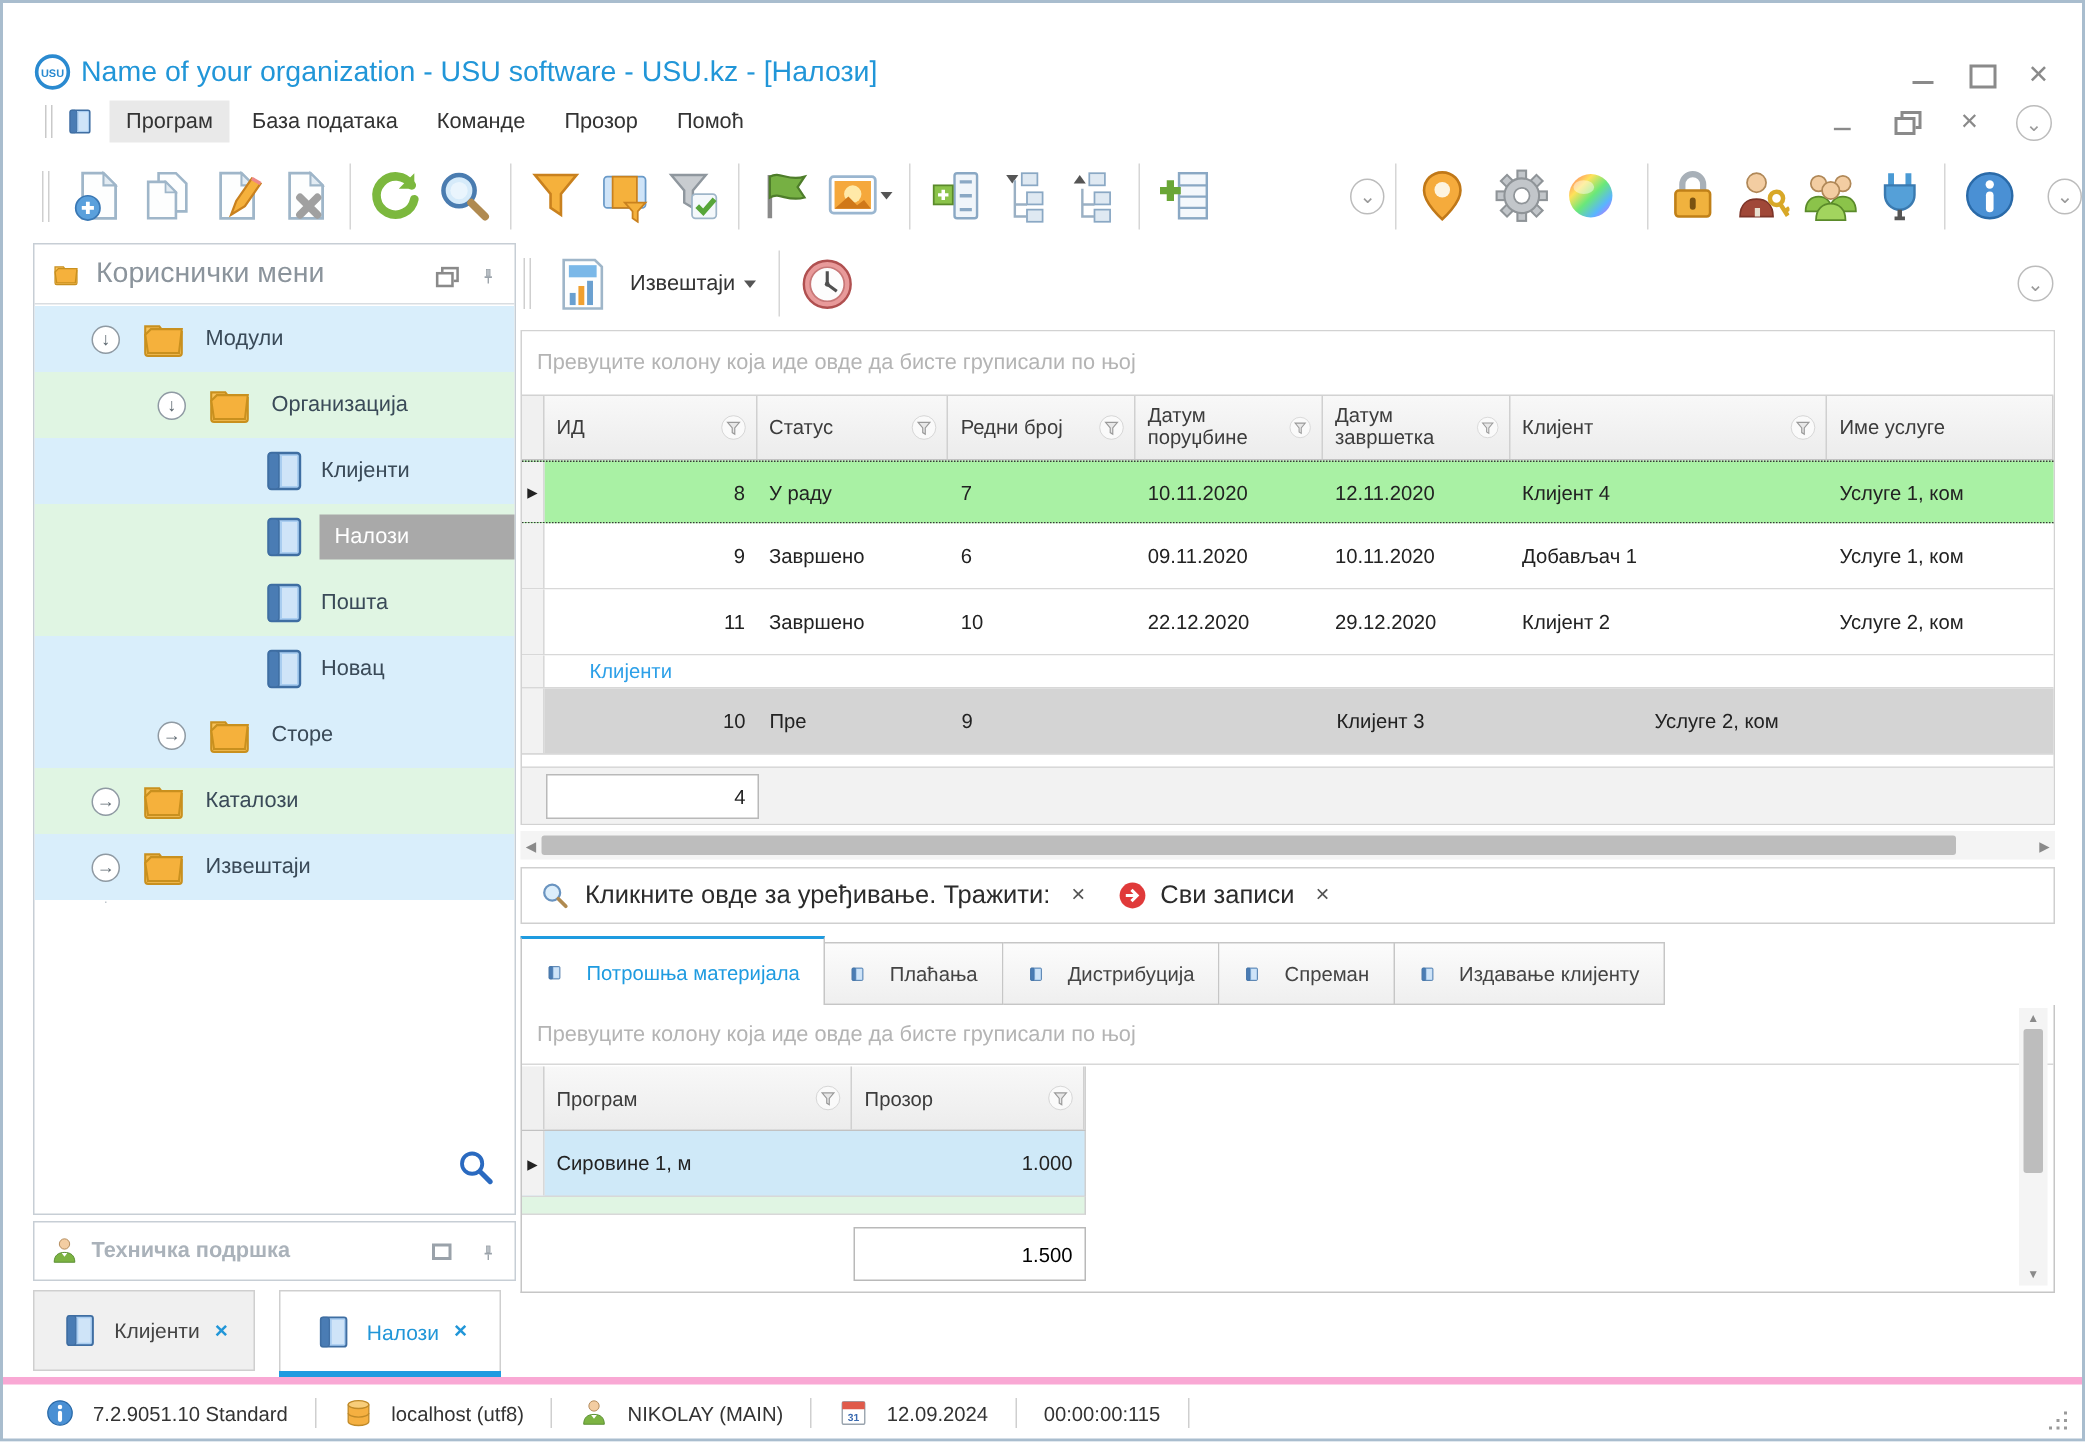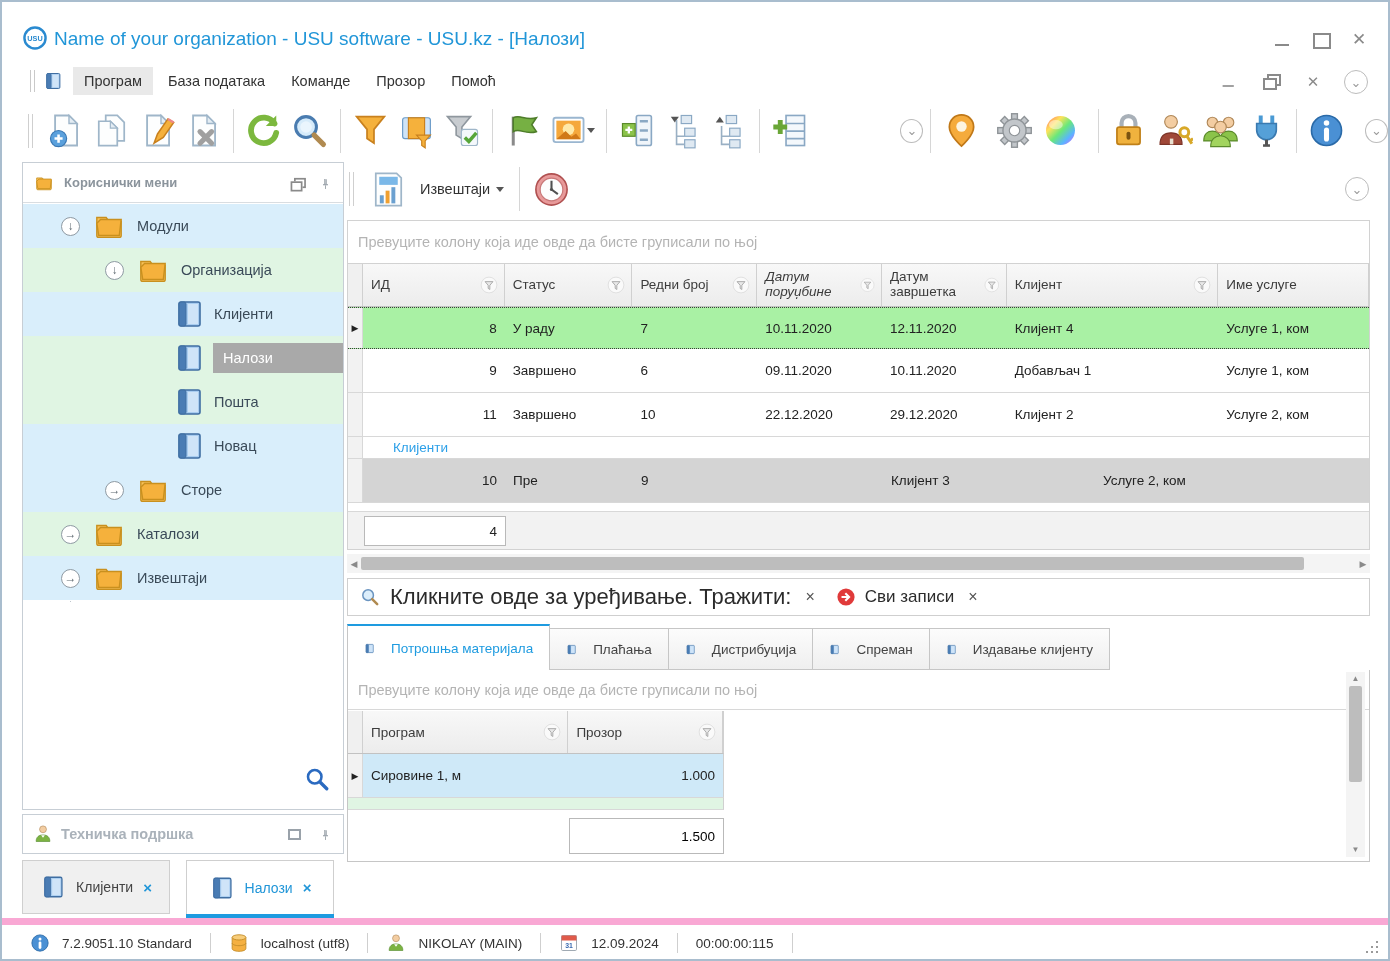--- a/index.html
+++ b/index.html
@@ -1,21 +1,21 @@
 <!DOCTYPE html>
 <html><head>
 <meta charset="utf-8">
 <style>
   * { box-sizing: border-box; margin: 0; padding: 0; }
   html,body { width:1390px; height:961px; }
   body { font-family:"Liberation Sans", sans-serif; background:#e8eef2; position:relative; overflow:hidden; }
   .window { position:absolute; inset:0; background:#fff; border:2px solid #a9bdce; }
 
   
-  .titlebar { position:absolute; left:0; right:0; top:6px; height:60px; background:#fff; }
+  .titlebar { position:absolute; left:0; right:0; top:16px; height:60px; background:#fff; }
   .title-text { position:absolute; left:52px; top:20px; font-size:19px; color:#2196d8; white-space:nowrap; }
   .logo { position:absolute; left:20px; top:17px; }
   .winbtns { position:absolute; right:18px; top:24px; display:flex; gap:16px; align-items:center; }
   .wb { width:22px; height:16px; position:relative; cursor:default; color:#8a8a8a; }
   .wb-min::after { content:""; position:absolute; left:3px; right:5px; bottom:2px; border-bottom:2px solid #8a8a8a; }
   .wb-max::after { content:""; position:absolute; left:3px; top:1px; width:14px; height:12px; border:2px solid #8a8a8a; }
   .wb-close { font-size:17px; color:#8a8a8a; line-height:16px; text-align:center; }
   .wb-restore::before { content:""; position:absolute; left:7px; top:0; width:10px; height:8px; border:2px solid #8a8a8a; }
   .wb-restore::after { content:""; position:absolute; left:3px; top:4px; width:10px; height:8px; border:2px solid #8a8a8a; background:#fff; }
 
@@ -34,21 +34,21 @@
   .tbtn svg { width:37px; height:37px; }
   .dd-arrow { width:0; height:0; border-left:4px solid transparent; border-right:4px solid transparent; border-top:5px solid #555; margin:0 4px 0 -4px; align-self:center; }
 
   .rtoolbar { position:absolute; left:345px; top:161px; width:1040px; height:52px; display:flex; align-items:center; }
   .rtb-label { font-size:14.5px; color:#333; margin:0 4px 0 8px; }
   .chev-circ { width:24px; height:24px; border-radius:50%; border:1px solid #bcbcbc; color:#9a9a9a; font-size:13px; display:flex; align-items:center; justify-content:center; }
 
   
   .sidebar { position:absolute; left:20px; top:160px; width:322px; height:648px; border:1px solid #c7ced5; background:#fff; }
   .sb-header { height:40px; border-bottom:1px solid #d9dde1; display:flex; align-items:center; padding:0 10px; }
-  .sb-title { font-size:13px; font-weight:bold; color:#8b949c; margin-left:9px; flex:1; }
+  .sb-title { font-size:19px; font-weight:normal; color:#8b949c; margin-left:9px; flex:1; }
   .tree { position:absolute; top:41px; left:0; right:0; bottom:46px; overflow:hidden; }
   .vline { position:absolute; border-left:1px dotted #bfc6cc; width:0; }
   .trow { height:44px; display:flex; align-items:center; position:relative; }
   .trow.blue { background:#d9eefb; }
   .trow.green { background:#e0f5e3; }
   .t-arrow { width:19px; height:19px; border-radius:50%; border:1px solid #8f9aa3; color:#5f6a72; font-size:12px; line-height:17px; text-align:center; background:#fff; flex:none; }
   .t-label { font-size:14.5px; color:#3a4a58; margin-left:9px; white-space:nowrap; }
   .t-label.selected { background:#a9a9a9; color:#fff; padding:7px 14px 7px 10px; margin-left:8px; min-width:140px; }
   .tree-search { position:absolute; right:14px; bottom:14px; }
   .support { position:absolute; left:20px; top:812px; width:322px; height:40px; border:1px solid #c7ced5; background:#fff; display:flex; align-items:center; padding:0 10px; }
@@ -73,21 +73,21 @@
   .g-row.grouprow { height:22px; }
   .grp-label { font-size:13.5px; color:#2da0e8; padding-left:30px; display:flex; align-items:center; }
   .gfooter { position:absolute; left:0; right:0; bottom:0; height:38px; background:#f2f2f2; border-top:1px solid #d8d8d8; }
   .gf-box { position:absolute; left:16px; top:4px; width:142px; height:30px; background:#fff; border:1px solid #b9b9b9; font-size:13.5px; color:#222; display:flex; align-items:center; justify-content:flex-end; padding-right:8px; }
 
   .hscroll { position:absolute; left:345px; top:552px; width:1023px; height:19px; background:#f4f4f4; display:flex; align-items:center; }
   .hs-arrow { width:14px; font-size:9px; color:#8a8a8a; text-align:center; }
   .hs-thumb { height:13px; background:#bdbdbd; border-radius:2px; flex:1; margin-right:66px; }
 
   .filterbar { position:absolute; left:345px; top:576px; width:1023px; height:38px; border:1px solid #cfcfcf; background:#fff; display:flex; align-items:center; }
-  .fb-text { font-size:22px; color:#2b2b2b; margin-left:10px; }
+  .fb-text { font-size:17px; color:#2b2b2b; margin-left:10px; }
   .fb-x { font-size:16px; color:#555; margin:0 14px; }
   .fb-scope { font-size:17px; color:#2b2b2b; margin-left:8px; }
 
   
   .split-dots { position:absolute; left:830px; top:651px; display:flex; gap:3px; }
   .split-dots i { width:2px; height:2px; background:#aaa; }
 
   
   .dtabs { position:absolute; left:345px; top:622px; height:46px; display:flex; align-items:flex-end; }
   .dtab { height:42px; display:flex; align-items:center; padding:0 16px; border:1px solid #c6c6c6; border-left-width:0; background:linear-gradient(#fcfcfc,#efefef); font-size:13.5px; color:#444; cursor:default; }
@@ -108,21 +108,21 @@
 
   
   .btabs { position:absolute; left:20px; top:858px; height:58px; display:flex; }
   .btab { width:148px; height:54px; display:flex; align-items:center; justify-content:center; gap:10px; border:1px solid #cfcfcf; background:#f0f0f0; font-size:14px; color:#444; position:relative; margin-right:16px; }
   .btab svg { width:26px; height:26px; }
   .btab .bx { color:#2196d8; font-size:15px; font-weight:bold; }
   .btab.active { background:#fff; color:#2196d8; border-bottom:none; }
   .btab.active::after { content:""; position:absolute; left:-1px; right:-1px; bottom:-4px; height:4px; background:#1e9be0; }
 
   
-  .statusbar { position:absolute; left:0; right:0; top:916px; height:43px; border-top:7px solid #f9a8d4; display:flex; align-items:center; font-size:13.5px; color:#333; }
+  .statusbar { position:absolute; left:0; right:0; top:916px; height:43px; border-top:5px solid #f9a8d4; display:flex; align-items:center; font-size:13.5px; color:#333; }
   .st-sep { width:1px; height:20px; background:#cfcfcf; margin:0 18px; }
   .st-item { display:flex; align-items:center; gap:12px; }
   .grip-dots { position:absolute; right:10px; bottom:8px; width:14px; height:14px; }
   .grip-dots i { position:absolute; width:2px; height:2px; background:#9a9a9a; }
 </style>
 </head>
 <body>
 
 <div class="window">
 
@@ -547,21 +547,21 @@
             </svg></span>
         </span>
         <span class="gh-cell" style="width: 125px;">
           <span style="line-height:1.1;">Редни број</span>
           <span class="fl" style="width:18px;height:18px;"><svg viewBox="0 0 32 32" width="100%" height="100%">
               <circle cx="16" cy="16" r="14" fill="#fafafa" stroke="#cfcfcf"></circle>
               <path d="M9 10h14l-5.5 6.5V24l-3-2v-5.5z" fill="#e8e8e8" stroke="#9a9a9a" stroke-width="1.4"></path>
             </svg></span>
         </span>
         <span class="gh-cell" style="width: 125px;">
-          <span style="line-height:1.1;font-style:italic;">Датум поруџбине</span>
+          <span style="line-height:1.1;">Датум поруџбине</span>
           <span class="fl" style="width:18px;height:18px;"><svg viewBox="0 0 32 32" width="100%" height="100%">
               <circle cx="16" cy="16" r="14" fill="#fafafa" stroke="#cfcfcf"></circle>
               <path d="M9 10h14l-5.5 6.5V24l-3-2v-5.5z" fill="#e8e8e8" stroke="#9a9a9a" stroke-width="1.4"></path>
             </svg></span>
         </span>
         <span class="gh-cell" style="width: 125px;">
           <span style="line-height:1.1;">Датум завршетка</span>
           <span class="fl" style="width:18px;height:18px;"><svg viewBox="0 0 32 32" width="100%" height="100%">
               <circle cx="16" cy="16" r="14" fill="#fafafa" stroke="#cfcfcf"></circle>
               <path d="M9 10h14l-5.5 6.5V24l-3-2v-5.5z" fill="#e8e8e8" stroke="#9a9a9a" stroke-width="1.4"></path>

